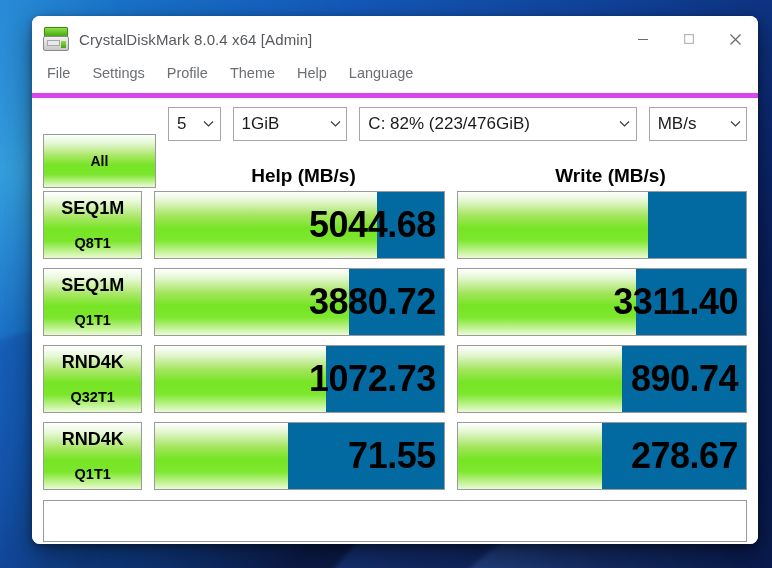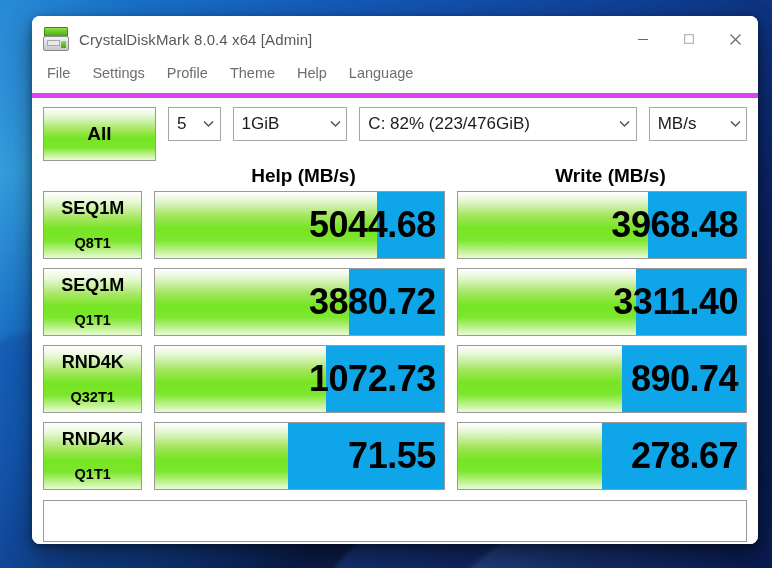--- a/index.html
+++ b/index.html
@@ -154,24 +154,25 @@
     display: flex;
     align-items: flex-start;
     height: 54px;
     flex: 0 0 auto;
   }
   .allbtn {
     width: 116px; height: 54px;
     border: 1px solid #9a9a9a;
     background: linear-gradient(180deg,#fbfffa 0%, #e4f7d5 16%, #a9e765 40%, #76e524 58%, #7ce62c 76%, #cdf5a5 93%, #e9fbd7 100%);
     display: flex; align-items: center; justify-content: center;
-    font-size: 19px; font-weight: bold;
+    font-size: 14px; font-weight: bold;
     color: #000;
     cursor: default;
     box-sizing: border-box;
+    margin-top: 27px;
   }
   .combo {
     height: 34px;
     border: 1px solid #a6a6a6;
     background: #fff;
     display: flex;
     align-items: center;
     box-sizing: border-box;
     cursor: default;
     margin-left: 12px;
@@ -237,21 +238,21 @@
   }
   .label .l2 {
     font-size: 14.5px; font-weight: bold; color: #000;
     line-height: 1.15; margin-top: 16px;
   }
   .gauge {
     width: 295px;
     margin-left: 12px;
     border: 1px solid #9a9a9a;
     box-sizing: border-box;
-    background: #0ea5e9;
+    background: #0369a1;
     position: relative;
     overflow: hidden;
   }
   .fill {
     position: absolute;
     left: 0; top: 0; bottom: 0;
     background: linear-gradient(180deg,#ffffff 0%, #e4f7d3 13%, #a4e55e 36%, #76e524 55%, #7de72e 73%, #c6f39a 91%, #eafbd9 100%);
   }
   .val {
     position: absolute;
@@ -380,21 +381,20 @@
           <div class="label">
             <span class="l1">SEQ1M</span>
             <span class="l2">Q8T1</span>
           </div>
           <div class="gauge">
             <div class="fill" style="width: 77%;"></div>
             <div class="val">5044.68</div>
           </div>
           <div class="gauge">
             <div class="fill" style="width: 66%;"></div>
-            <div class="val">3968.48</div>
           </div>
         </div>
 
         <div class="row">
           <div class="label">
             <span class="l1">SEQ1M</span>
             <span class="l2">Q1T1</span>
           </div>
           <div class="gauge">
             <div class="fill" style="width: 67%;"></div>

